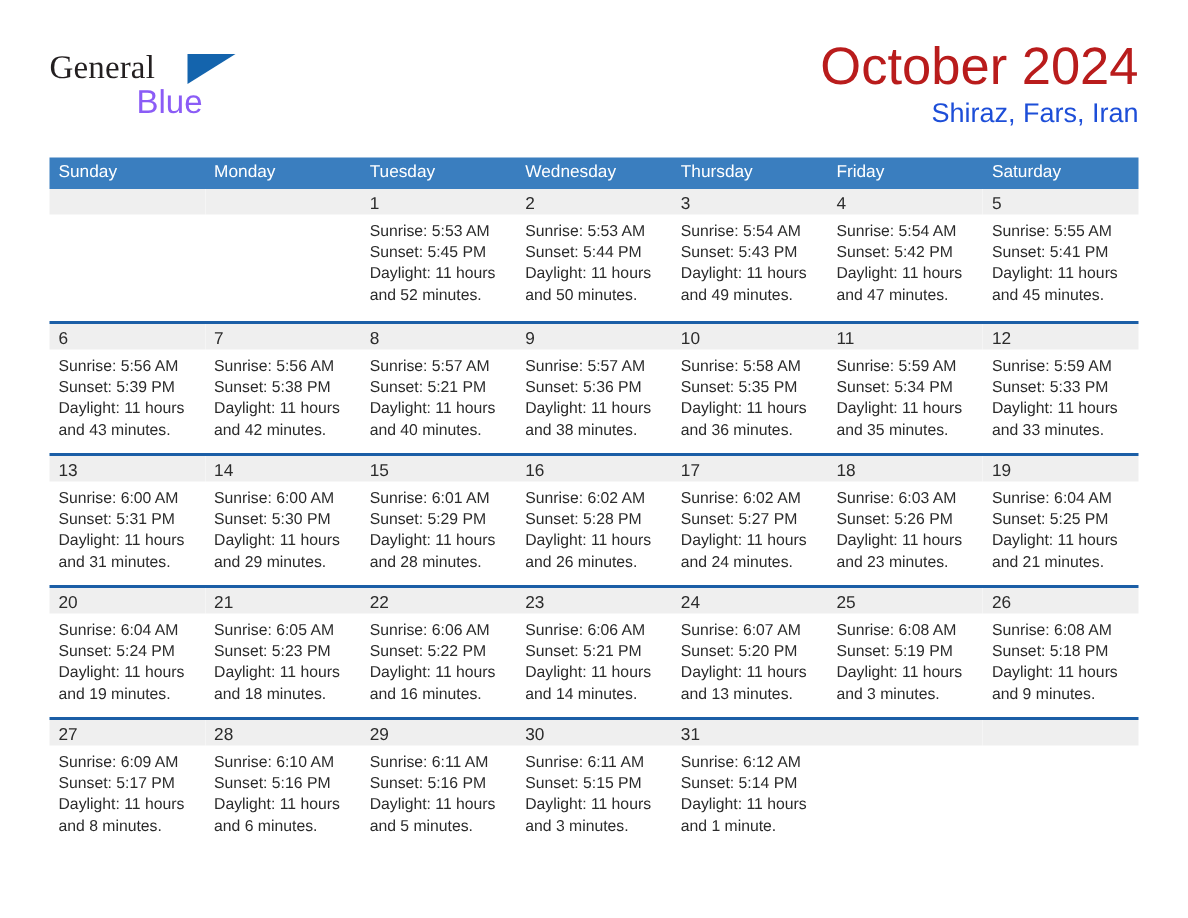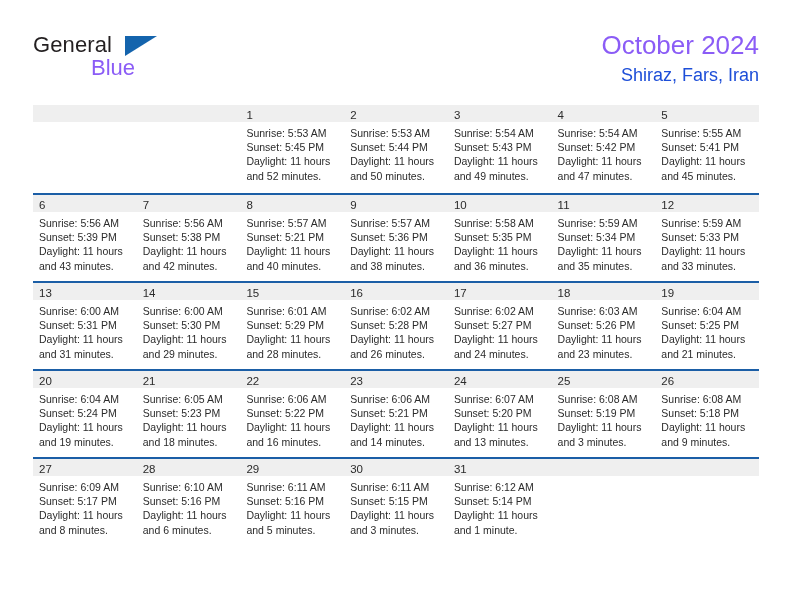--- a/index.html
+++ b/index.html
@@ -36,21 +36,21 @@
     width: 220px;
     height: 60px;
   }
   .logo-general {
     position: absolute;
     left: 0;
     top: 0;
     font-size: 22px;
     letter-spacing: 0.1px;
     color: #231f20;
-    font-family: Liberation Sans, sans-serif;
+    font-family: Liberation Serif, serif;
   }
   .logo-triangle {
     position: absolute;
     left: 92px;
     top: 4px;
     width: 0;
     height: 0;
     border-left: 32px solid #1464ad;
     border-bottom: 20px solid transparent;
   }
@@ -62,22 +62,22 @@
     color: #8b5cf6;
     font-family: "Liberation Sans", sans-serif;
   }
   .title-block {
     position: absolute;
     right: 0;
     top: 0;
     text-align: right;
   }
   .cal-title {
-    font-size: 26px;
-    color: #8b5cf6;
+    font-size: 35px;
+    color: #b91c1c;
     font-weight: normal;
     line-height: 34px;
     white-space: nowrap;
   }
   .cal-subtitle {
     font-size: 18px;
     color: #1d4ed8;
     line-height: 22px;
     margin-top: 2px;
     white-space: nowrap;
@@ -156,20 +156,29 @@
       <span class="logo-triangle"></span>
       <span class="logo-blue">Blue</span>
     </div>
     <div class="title-block">
       <div class="cal-title">October 2024</div>
       <div class="cal-subtitle">Shiraz, Fars, Iran</div>
     </div>
   </div>
 
   <div class="calendar">
+    <div class="weekdays">
+      <div class="weekday">Sunday</div>
+      <div class="weekday">Monday</div>
+      <div class="weekday">Tuesday</div>
+      <div class="weekday">Wednesday</div>
+      <div class="weekday">Thursday</div>
+      <div class="weekday">Friday</div>
+      <div class="weekday">Saturday</div>
+    </div>
 
     <div id="weeks-container">
         <div class="week first">
           <div class="day empty">
             <div class="day-num-band"><span class="day-num"></span></div>
           </div>
           <div class="day empty">
             <div class="day-num-band"><span class="day-num"></span></div>
           </div>
           <div class="day">

